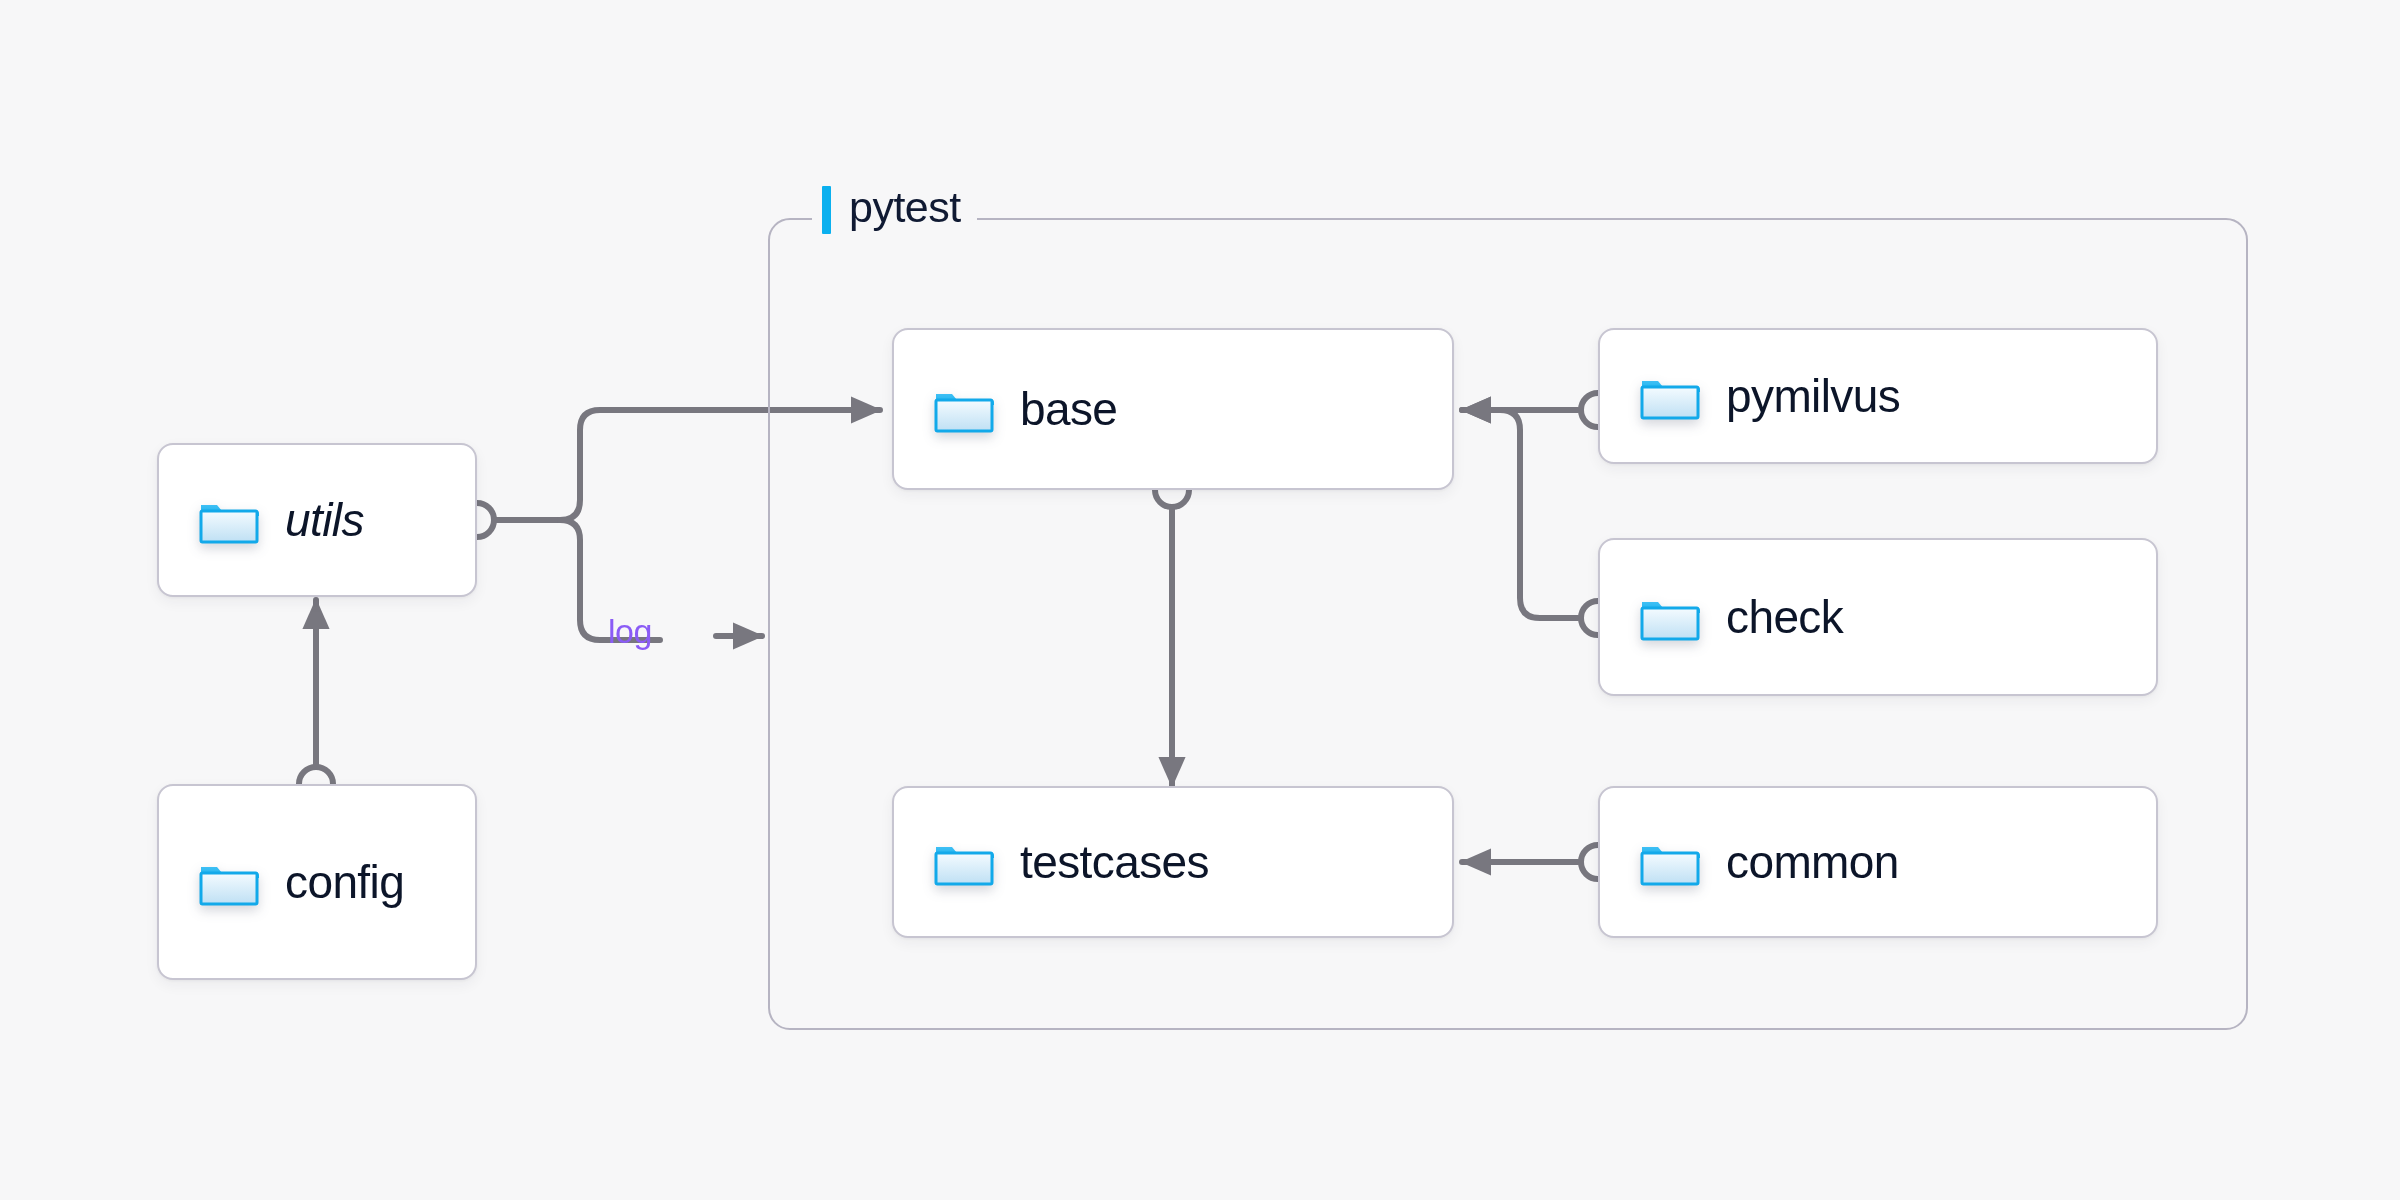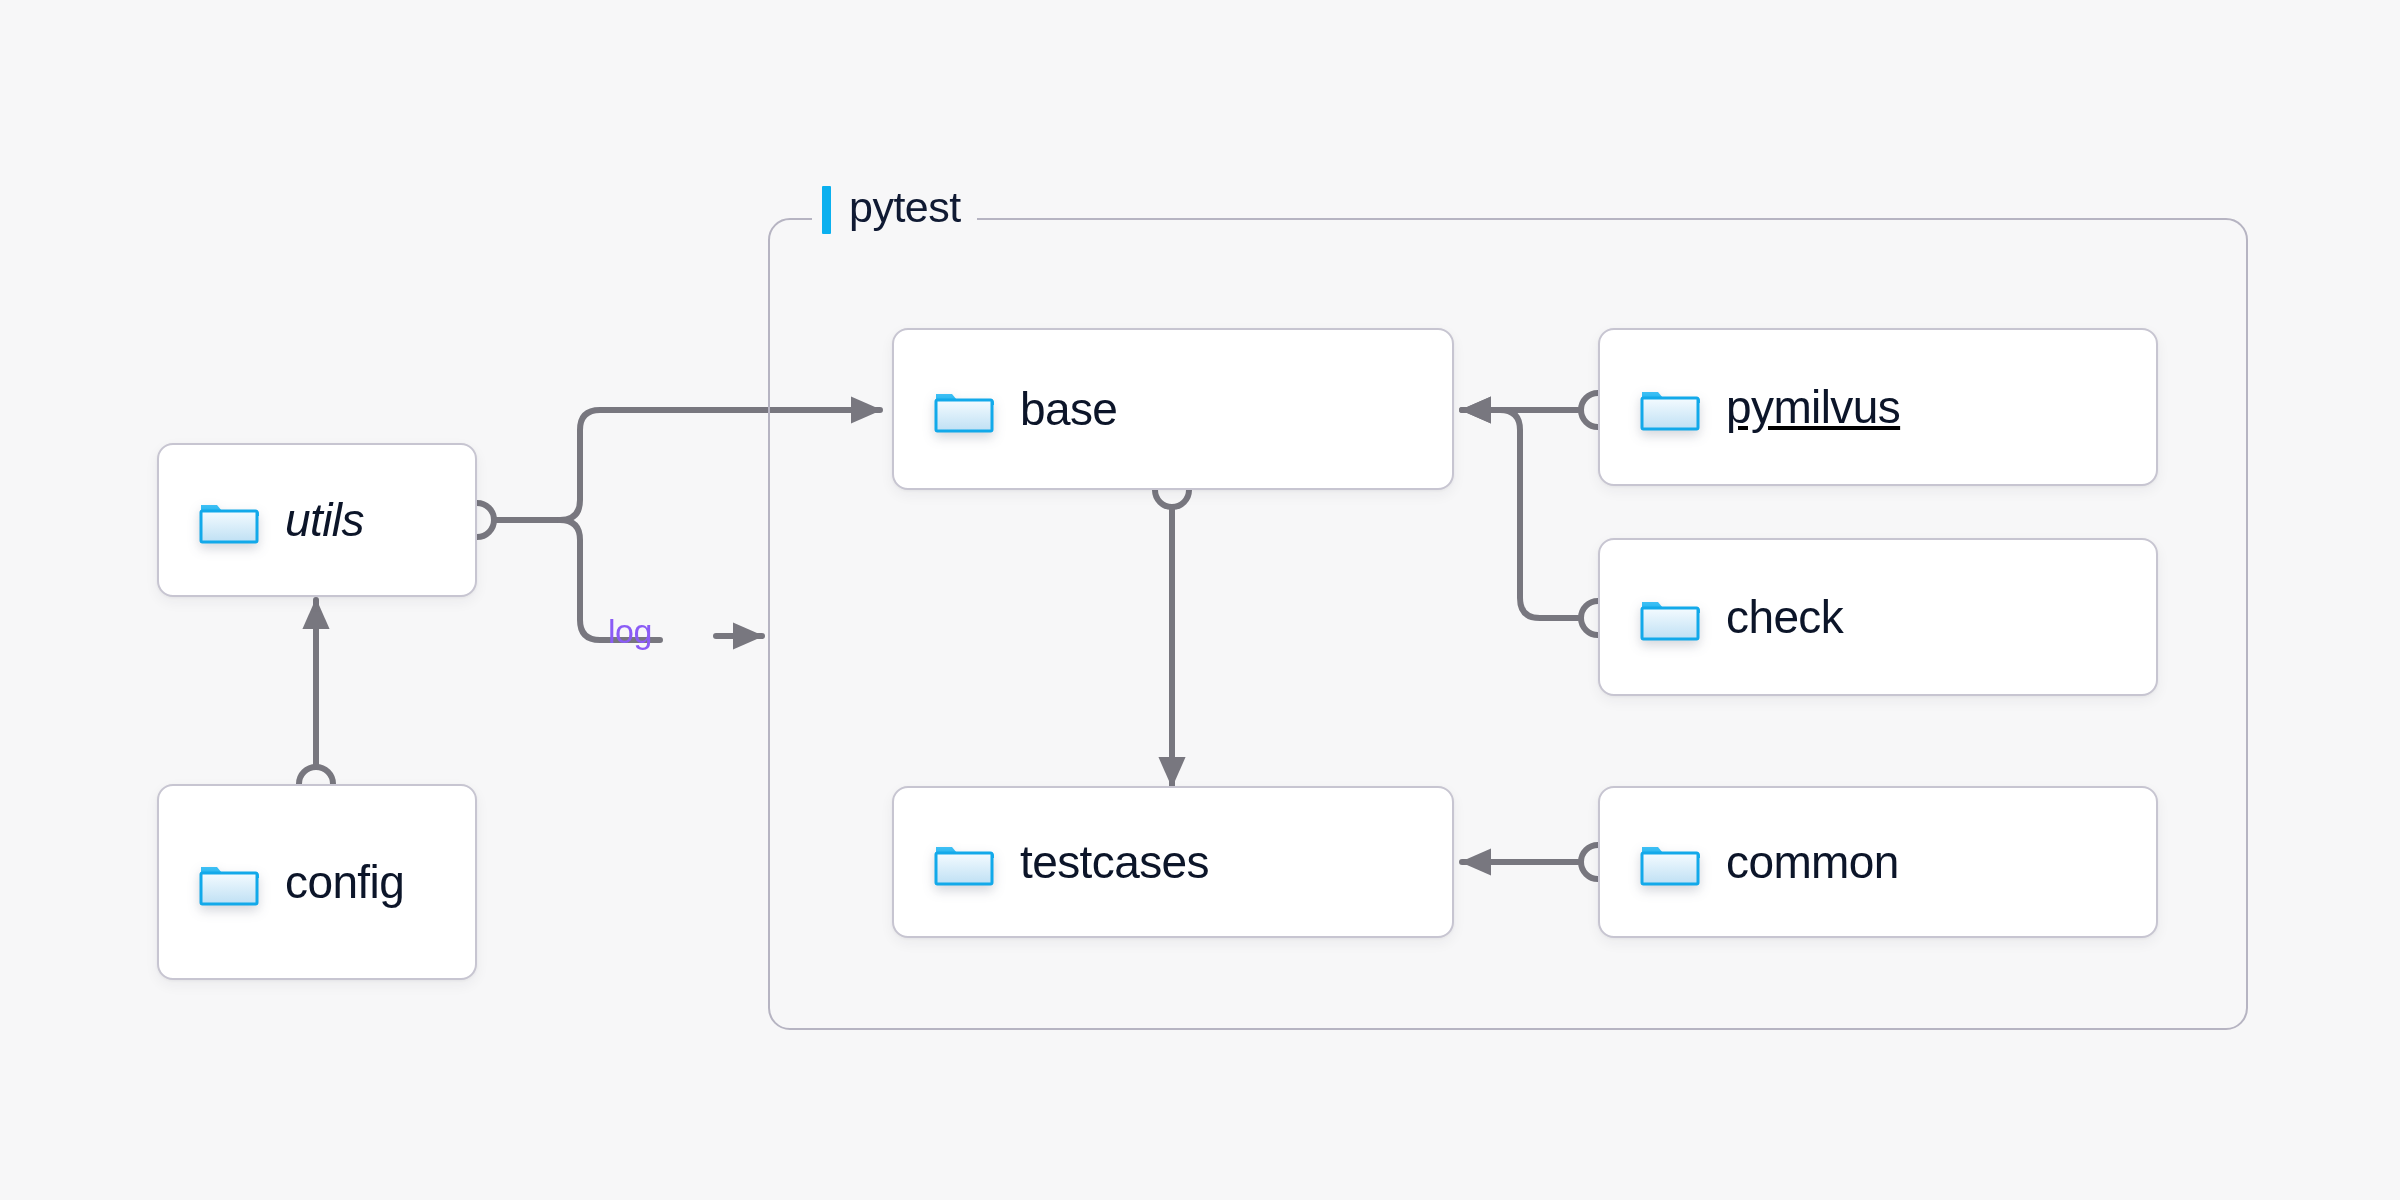--- a/index.html
+++ b/index.html
@@ -191,21 +191,21 @@
   <div class="node" style="left:892px; top:328px; width:562px; height:162px;">
     <span class="node-inner">
       <svg class="folder-icon" viewBox="0 0 60 48">
         <path d="M2 9 h16 l5 6 h35 a2 2 0 0 1 2 2 v3 H2 z" fill="url(#folderTab)"></path>
         <rect x="2" y="15" width="56" height="31" rx="1.5" fill="url(#folderBody)" stroke="#12a9ea" stroke-width="3"></rect>
       </svg>
       <span class="node-label">base</span>
     </span>
   </div>
 
-  <div class="node" style="left:1598px; top:328px; width:560px; height:158px;text-decoration:underline;">
+  <div class="node" style="left:1598px; top:328px; width:560px; height:136px;">
     <span class="node-inner">
       <svg class="folder-icon" viewBox="0 0 60 48">
         <path d="M2 9 h16 l5 6 h35 a2 2 0 0 1 2 2 v3 H2 z" fill="url(#folderTab)"></path>
         <rect x="2" y="15" width="56" height="31" rx="1.5" fill="url(#folderBody)" stroke="#12a9ea" stroke-width="3"></rect>
       </svg>
       <span class="node-label">pymilvus</span>
     </span>
   </div>
 
   <div class="node" style="left:1598px; top:538px; width:560px; height:158px;">

